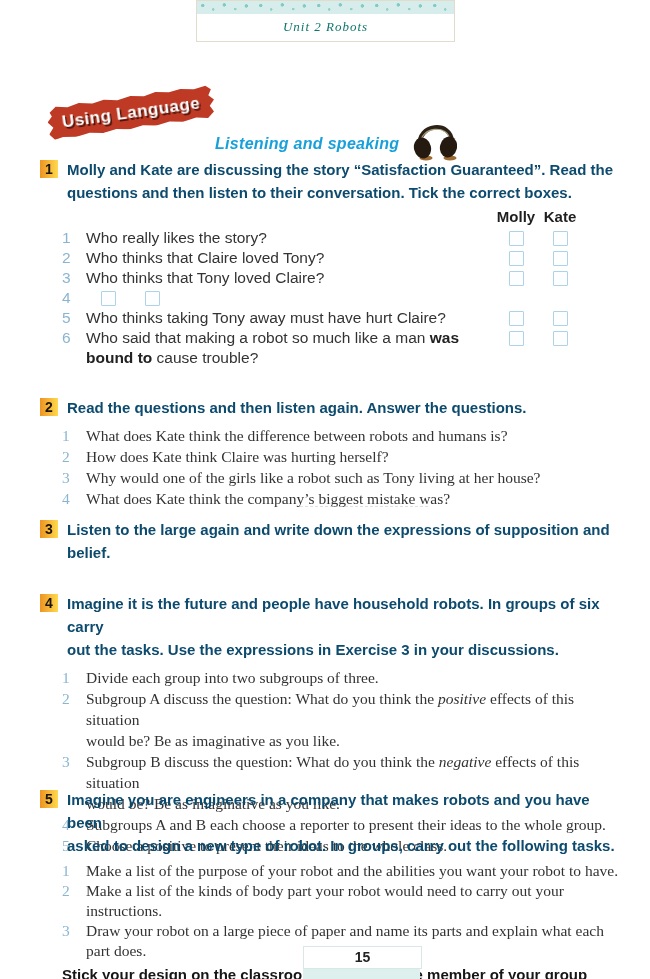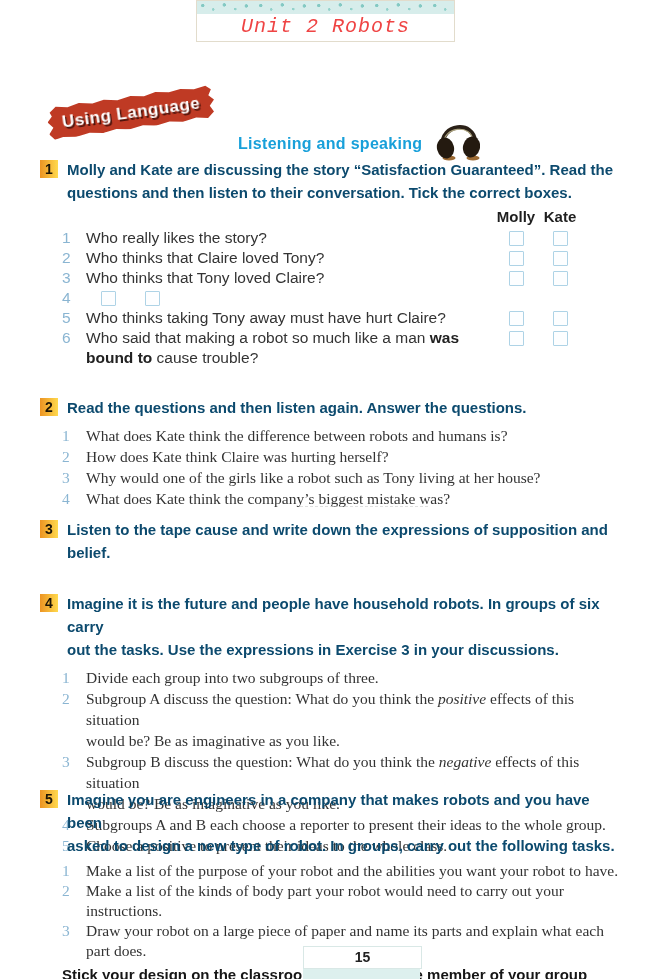--- a/index.html
+++ b/index.html
@@ -13,36 +13,36 @@
   .unit-header{border:1px solid #e2dccc;}
   .unit-band{position:absolute;left:0;top:0;width:100%;height:13px;background:#d7edeb;
     background-image:
       radial-gradient(circle at 10% 35%, #84c9c3 0 1.4px, transparent 2px),
       radial-gradient(circle at 28% 65%, #93d2cb 0 1px, transparent 1.6px),
       radial-gradient(circle at 47% 30%, #84c9c3 0 1.4px, transparent 2px),
       radial-gradient(circle at 66% 62%, #93d2cb 0 1px, transparent 1.6px),
       radial-gradient(circle at 85% 38%, #84c9c3 0 1.4px, transparent 2px);
     background-size:58px 13px;}
   .unit-title{position:absolute;left:0;top:13px;width:100%;height:27px;line-height:26px;
-    text-align:center;font-family:Liberation Mono, monospace;font-style:italic;
-    font-size:20px;color:#ef4444;letter-spacing:1px;}
+    text-align:center;font-family:Liberation Serif, serif;font-style:italic;
+    font-size:13px;color:#0f766e;letter-spacing:1px;}
 
   
   .banner{position:absolute;left:47px;top:95px;width:168px;height:35px;
     background:#bf3a24;transform:rotate(-8deg);
     display:flex;align-items:center;justify-content:center;
     clip-path:polygon(2% 18%,6% 4%,13% 10%,20% 2%,28% 9%,35% 3%,43% 10%,51% 3%,59% 9%,
       66% 2%,74% 8%,81% 3%,89% 9%,96% 4%,99% 16%,97% 32%,100% 46%,97% 62%,99% 80%,
       95% 96%,88% 90%,80% 97%,72% 91%,64% 97%,56% 91%,48% 97%,40% 91%,32% 97%,
       24% 91%,16% 97%,8% 92%,3% 97%,0% 80%,3% 62%,0% 45%,3% 30%);
     filter:drop-shadow(3px 4px 0 rgba(122,30,17,.5));}
   .banner-text{color:#ffffff;font-weight:bold;font-size:17px;letter-spacing:.5px;
     text-shadow:1.5px 1.5px 0 #4e130b;}
   .section-heading{position:absolute;left:215px;top:124px;display:flex;align-items:center;gap:14px;}
-  .listening{color:#18a0da;font-weight:bold;font-size:16px;letter-spacing:.3px;margin-left:23px;}
+  .listening{color:#18a0da;font-weight:bold;font-style:italic;font-size:16px;letter-spacing:.3px;}
   .hp-icon{width:44px;height:48px;margin-top:-8px;}
 
   
   .ex{position:absolute;left:40px;width:580px;}
   .ex-head{display:flex;align-items:flex-start;}
   .badge{flex:0 0 18px;height:18px;margin:2px 9px 0 0;text-align:center;line-height:18px;
     font-size:14px;font-weight:bold;color:#1c1405;
     background:linear-gradient(90deg,#ec9423,#ffd94d);}
   .ex-instruction{flex:1;font-size:15px;font-weight:bold;color:#0c4a6e;line-height:23px;}
   .pre{white-space:pre-line;}
@@ -201,21 +201,21 @@
       <div class="item">
           <span class="n">4</span>
           <span class="t pre">What does Kate think the company’s biggest mistake was?</span>
         </div>
     </div>
   </section>
 
   <section class="ex" style="top:518px">
     <div class="ex-head">
       <span class="badge">3</span>
-      <span class="ex-instruction pre">Listen to the tape cause and write down the expressions of supposition and belief.</span>
+      <span class="ex-instruction pre">Listen to the large again and write down the expressions of supposition and belief.</span>
     </div>
   </section>
 
   <div class="artifact"></div>
 
   <section class="ex" style="top:592px">
     <div class="ex-head">
       <span class="badge">4</span>
       <span class="ex-instruction pre">Imagine it is the future and people have household robots. In groups of six carry
 out the tasks. Use the expressions in Exercise 3 in your discussions.</span>

